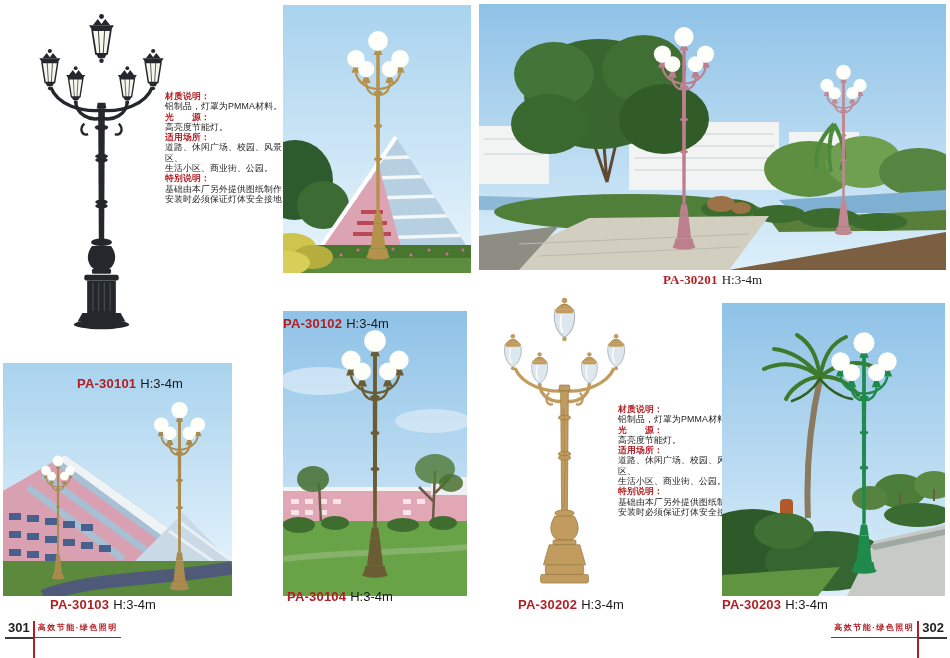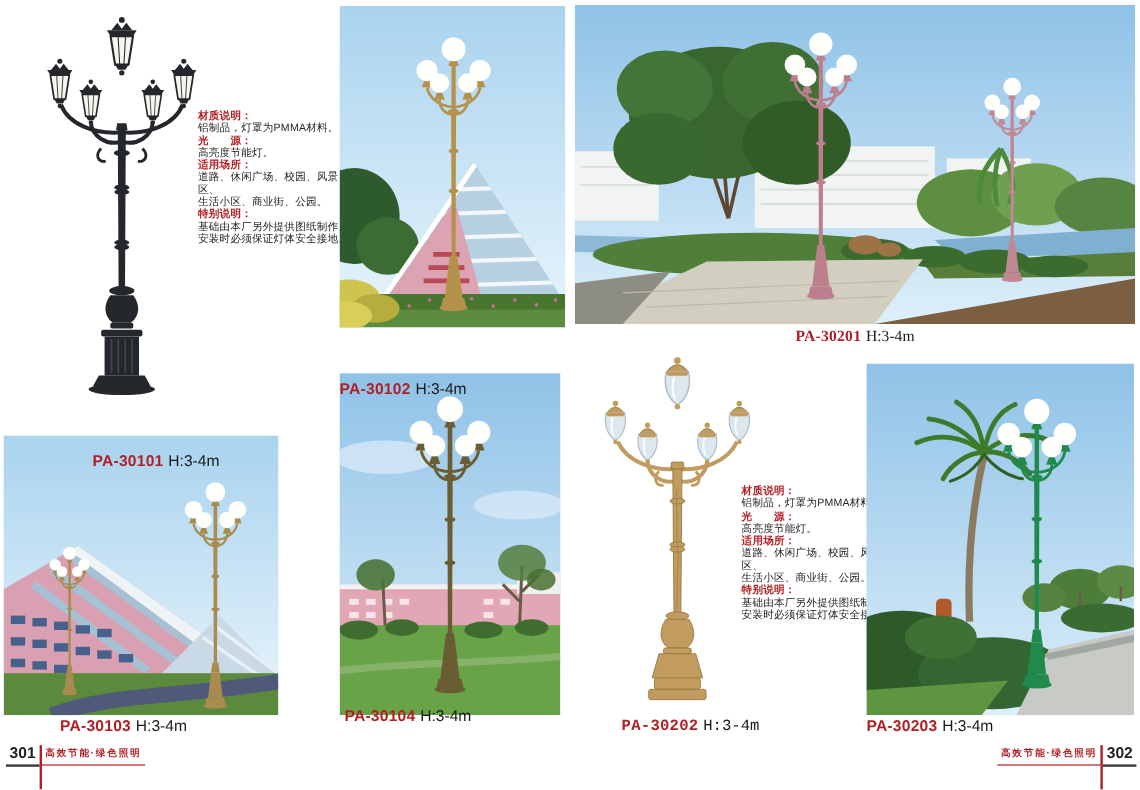--- a/index.html
+++ b/index.html
@@ -19,21 +19,21 @@
   .desc .body{color:#222222;}
   .footer{position:absolute;top:621px;display:flex;align-items:flex-start;}
   .footer .pagenum{font-weight:bold;font-size:13px;color:#222;border-bottom:2px solid #3a3a3a;padding:0 3px 2px 3px;line-height:14px;}
   .footer .vline{width:2px;background:#b01f24;height:37px;}
   .footer .slogan{color:#b01f24;font-size:8px;font-weight:bold;line-height:14px;border-bottom:1.5px solid #b01f24;padding:0 3px 2px 3px;letter-spacing:1.5px;text-align:right;}
   #label-30101{left:35px;top:344px;width:190px;text-align:center;margin-top:32px;}
   #label-30102{left:283px;top:277px;margin-top:39px;}
   #label-30201{left:479px;top:272px;width:467px;text-align:center;font-family:Liberation Serif, serif;}
   #label-30103{left:3px;top:597px;margin-left:47px;}
   #label-30104{left:287px;top:589px;}
-  #label-30202{left:518px;top:597px;font-family:Liberation Mono, monospace;}
+  #label-30202{left:518px;top:597px;}
   #label-30203{left:722px;top:597px;}
   #desc-1{left:165px;top:91px;}
   #desc-2{left:618px;top:404px;}
   #fig-30101{left:25px;top:10px;width:153px;height:322px;}
   #fig-30202{left:488px;top:293px;width:153px;height:297px;}
   #photo-30102{left:283px;top:5px;width:188px;height:268px;}
   #photo-30201{left:479px;top:4px;width:467px;height:266px;}
   #photo-30103{left:3px;top:363px;width:229px;height:233px;}
   #photo-30104{left:283px;top:311px;width:184px;height:285px;}
   #photo-30203{left:722px;top:303px;width:223px;height:293px;}

